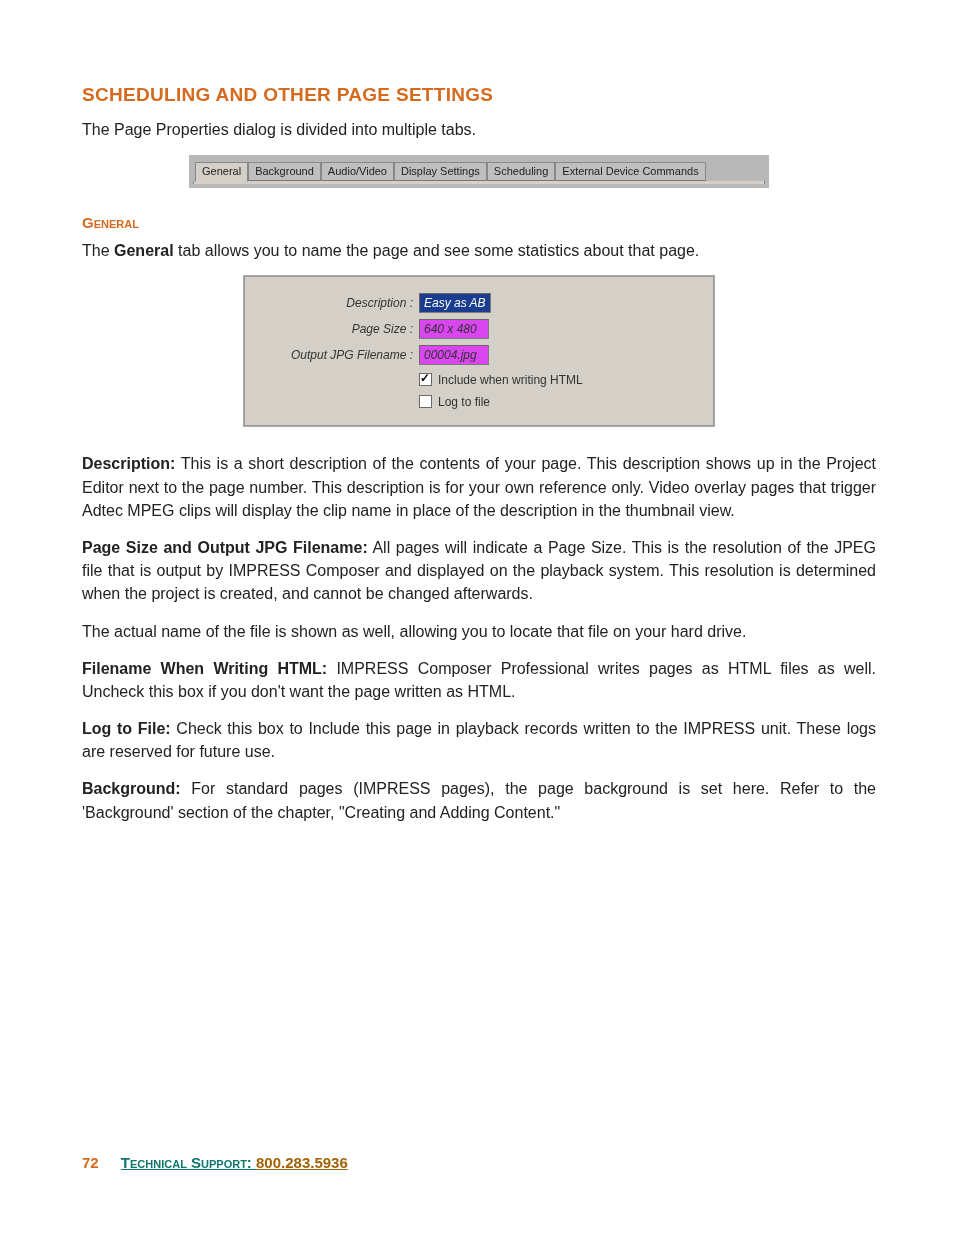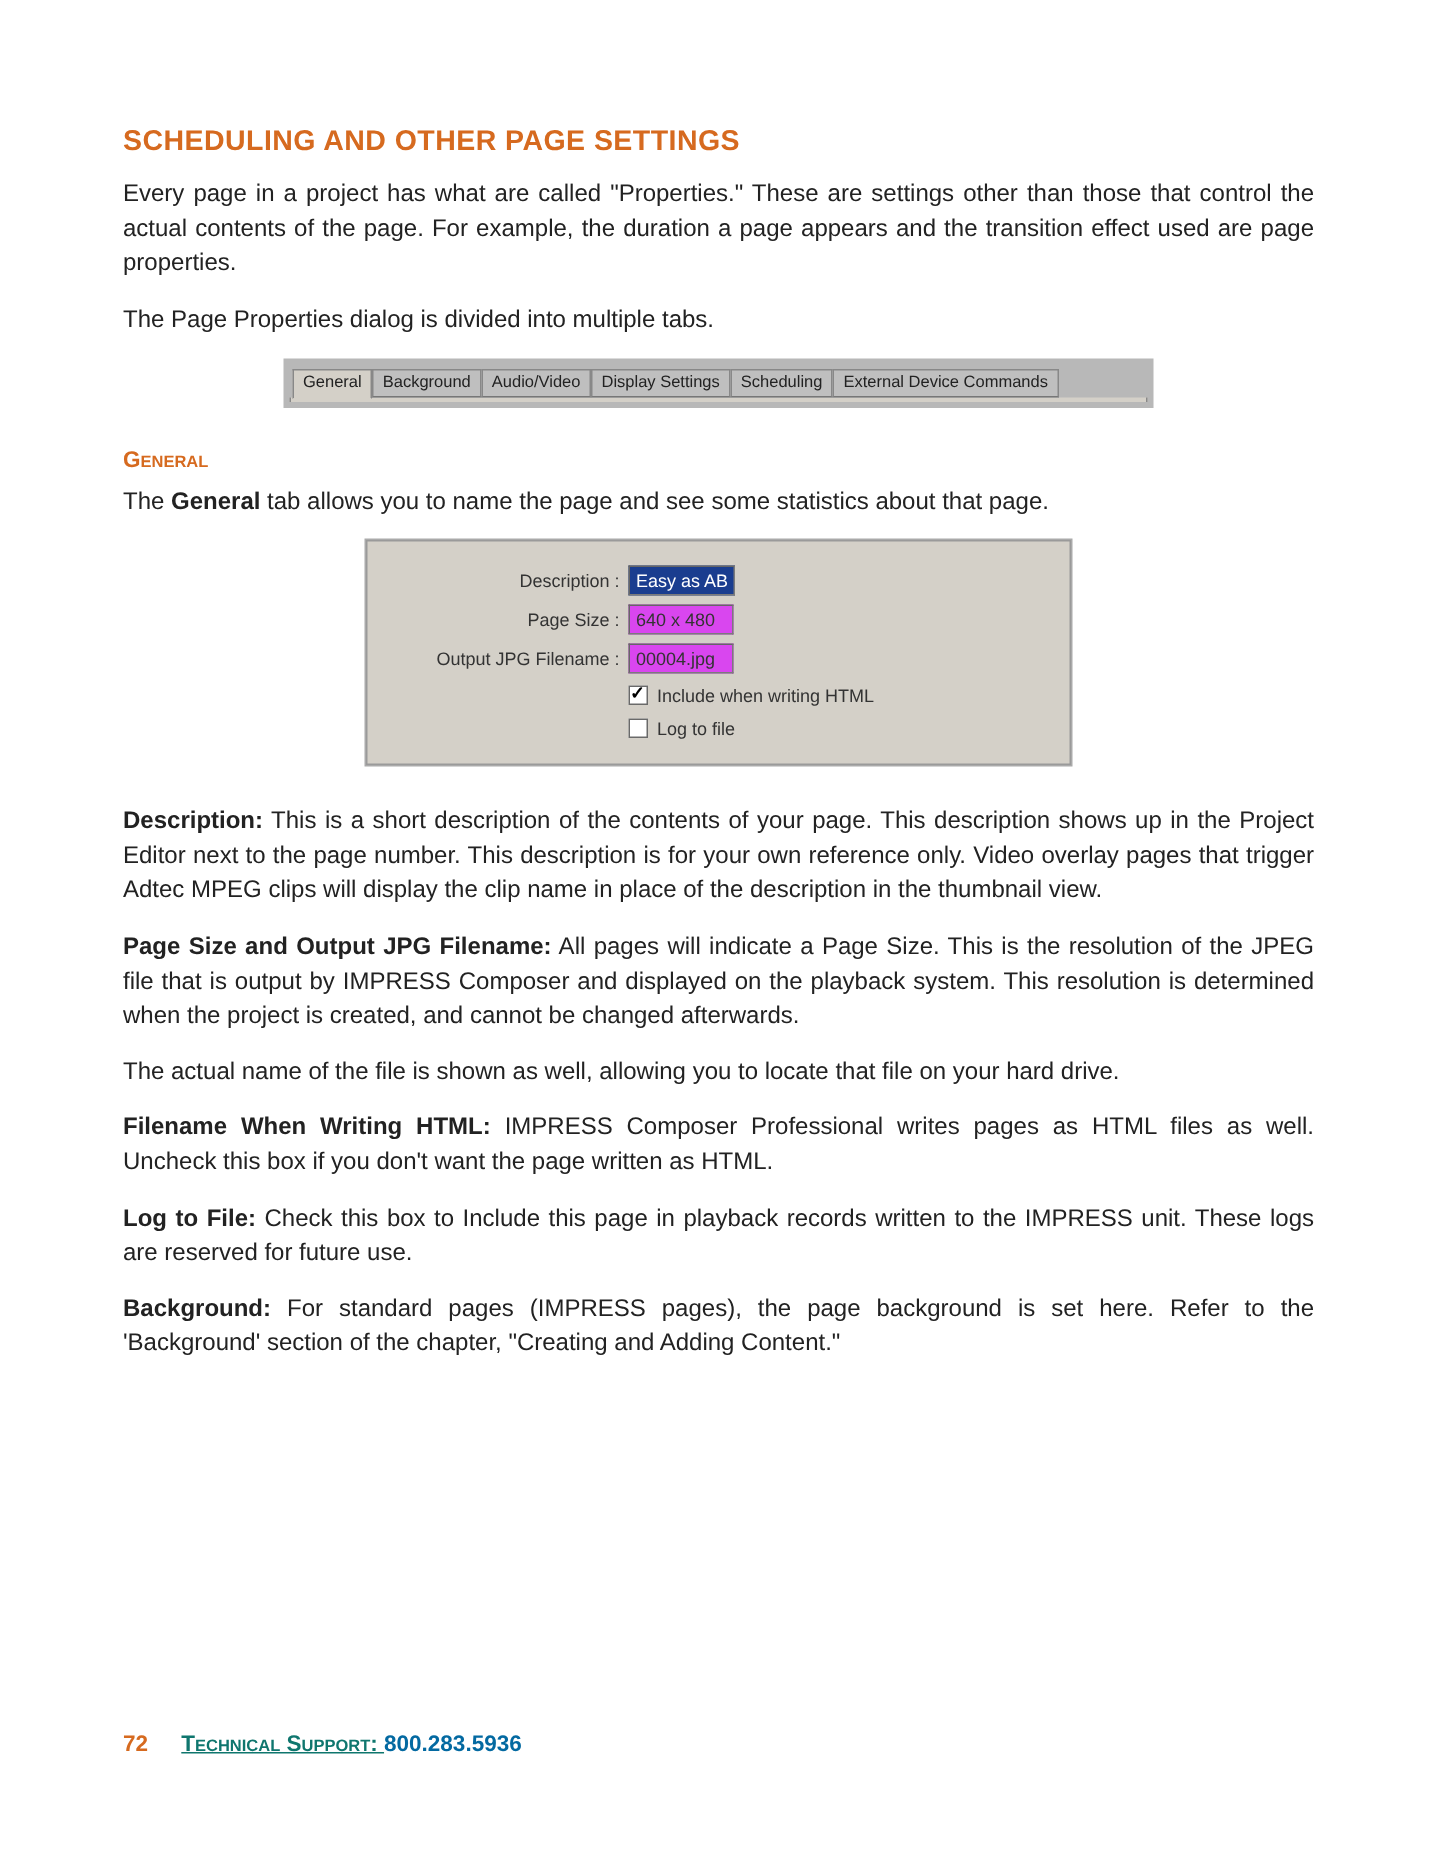--- a/index.html
+++ b/index.html
@@ -90,20 +90,21 @@
     border: 1px solid #9a9a9a;
     padding: 10px 10px 12px 10px;
   }
   .panel-inner .row {
     display: flex;
     align-items: center;
     margin: 6px 0;
     font-family: "Tahoma", Arial, sans-serif;
     font-size: 12px;
     color: #333;
+    font-style: italic;
   }
   .panel-inner .row .lbl {
     width: 158px;
     text-align: right;
     padding-right: 6px;
     white-space: nowrap;
   }
   .panel-inner .row .field {
     display: inline-block;
     background: #d946ef;
@@ -149,31 +150,30 @@
 
   .footer {
     position: absolute;
     bottom: 64px;
     left: 82px;
     font-size: 15px;
     font-weight: bold;
   }
   .footer .pg { color: #d66a1f; margin-right: 18px; }
   .footer .lbl { color: #0f766e; font-variant: small-caps; text-decoration: underline; }
-  .footer .num { color: #0369a1; }
+  .footer .num { color: #a16207; text-decoration: underline; }
 
 </style>
 </head>
 <body>
 
 <div class="page">
 
   <h2 class="section-heading">SCHEDULING AND OTHER PAGE SETTINGS</h2>
 
-  <p class="body-para">Every page in a project has what are called "Properties." These are settings other than those that control the actual contents of the page. For example, the duration a page appears and the transition effect used are page properties.</p>
 
 
   <p class="body-para">The Page Properties dialog is divided into multiple tabs.</p>
 
   <div class="tab-figure">
     <div class="tab-row">
       <div class="tab" data-active="true">General</div>
       <div class="tab" data-active="false">Background</div>
       <div class="tab" data-active="false">Audio/Video</div>
       <div class="tab" data-active="false">Display Settings</div>

